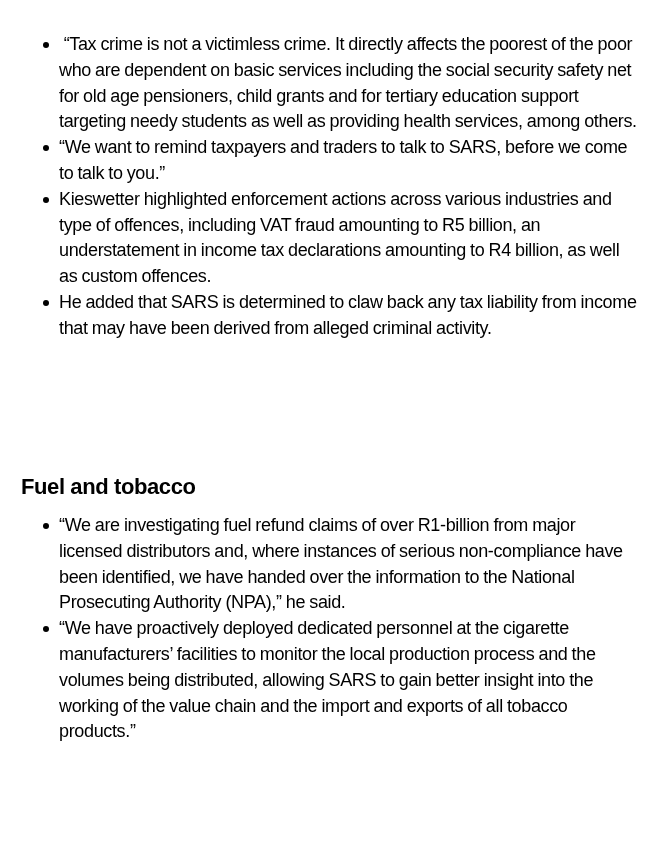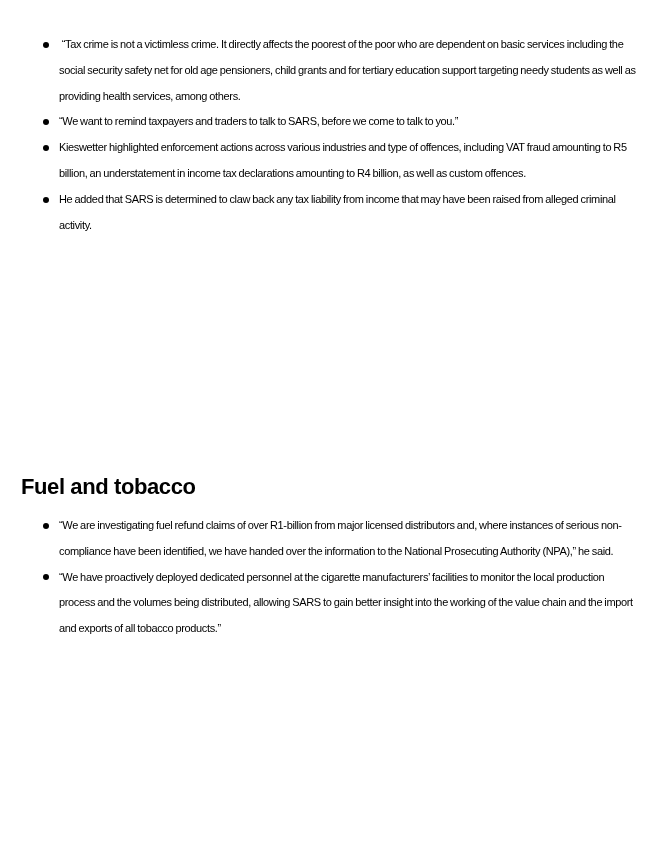--- a/index.html
+++ b/index.html
@@ -27,21 +27,21 @@
       margin: 0;
       padding: 0;
       position: absolute;
       left: 0;
       width: 651px;
     }
     .list-item {
       position: relative;
       padding-left: 59px;
       padding-right: 14px;
-      font-size: 11px;
+      font-size: 18px;
       line-height: 25.8px;
       letter-spacing: -0.35px;
       word-spacing: -0.5px;
     }
     .bullet {
       position: absolute;
       left: 41px;
       top: 0;
       width: 10px;
       text-align: center;
@@ -84,21 +84,21 @@
     <li class="list-item">
       <span class="bullet"></span>
       <span>“We want to remind taxpayers and traders to talk to SARS, before we come to talk to you.”</span>
     </li>
     <li class="list-item">
       <span class="bullet"></span>
       <span>Kieswetter highlighted enforcement actions across various industries and type of offences, including VAT fraud amounting to R5 billion, an understatement in income tax declarations amounting to R4 billion, as well as custom offences.</span>
     </li>
     <li class="list-item">
       <span class="bullet"></span>
-      <span>He added that SARS is determined to claw back any tax liability from income that may have been raised from alleged criminal activity.</span>
+      <span>He added that SARS is determined to claw back any tax liability from income that may have been derived from alleged criminal activity.</span>
     </li>
   </ul>
 
   <h2 class="section-heading">Fuel and tobacco</h2>
 
   <ul class="list" id="list-2">
     <li class="list-item">
       <span class="bullet"></span>
       <span>“We are investigating fuel refund claims of over R1-billion from major licensed distributors and, where instances of serious non-compliance have been identified, we have handed over the information to the National Prosecuting Authority (NPA),” he said.</span>
     </li>

